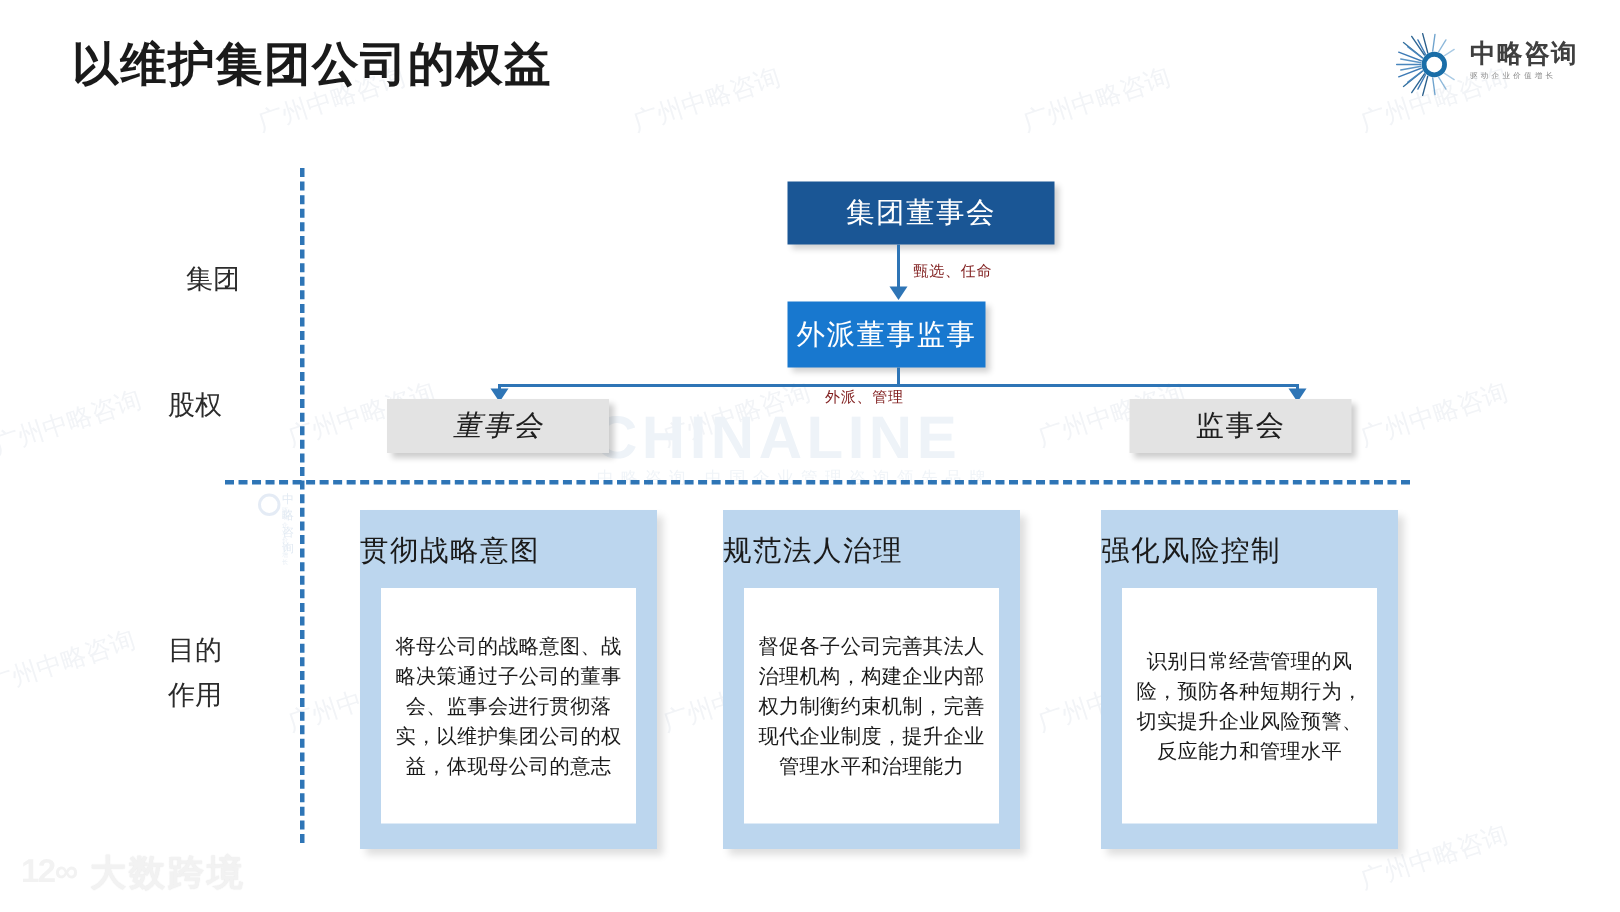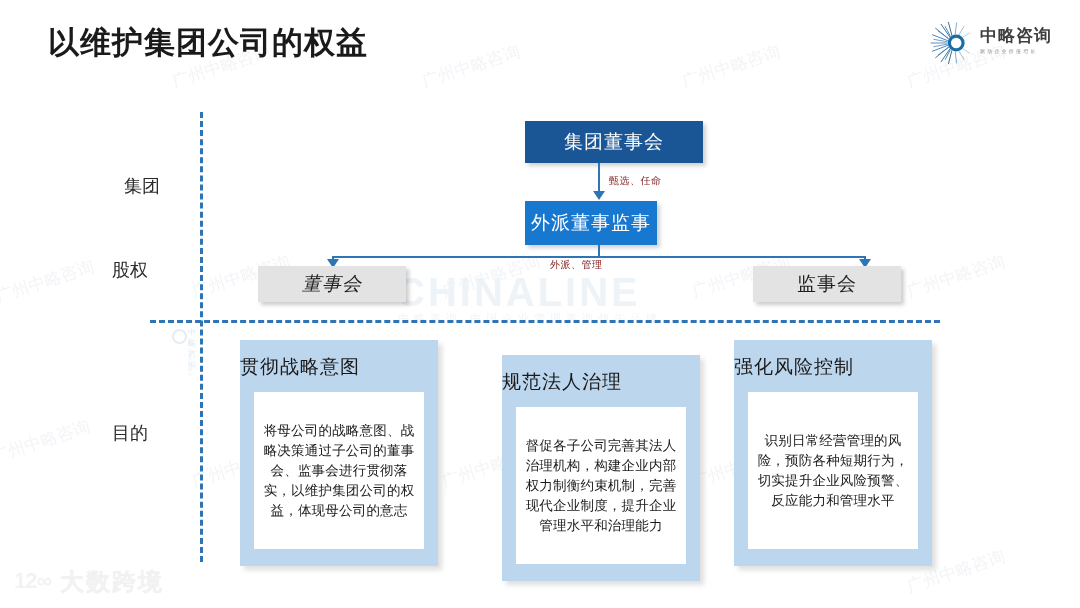--- a/index.html
+++ b/index.html
@@ -272,21 +272,21 @@
   
   .card {
     position: absolute;
     top: 340px;
     width: 198px;
     height: 226px;
     background: #bcd6ee;
     box-shadow: 4px 4px 5px rgba(0,0,0,.13);
   }
   .card-1 { left: 240px; }
-  .card-2 { left: 502px; margin-top: 15px; }
+  .card-2 { left: 482px; }
   .card-3 { left: 734px; }
   .card-title {
     position: absolute;
     left: 0; top: 14px;
     width: 100%;
     text-align: left;
     font-size: 19px;
     color: #1a1a1a;
     letter-spacing: 1px;
   }
@@ -380,20 +380,21 @@
 
 <div class="v-dash"></div>
 <div class="h-dash"></div>
 
 <div class="row-label lbl-group">集团</div>
 <div class="row-label lbl-equity">
   <div>股权</div>
 </div>
 <div class="row-label lbl-purpose">
   <div>目的</div>
+  <div>作用</div>
 </div>
 
 <div class="flow-box box-group-board">集团董事会</div>
 
 <div class="conn-vert-1"></div>
 <div class="arrow-down arrow-1"></div>
 <div class="conn-label lbl-select">甄选、任命</div>
 
 <div class="flow-box box-dispatch">外派董事监事</div>
 

